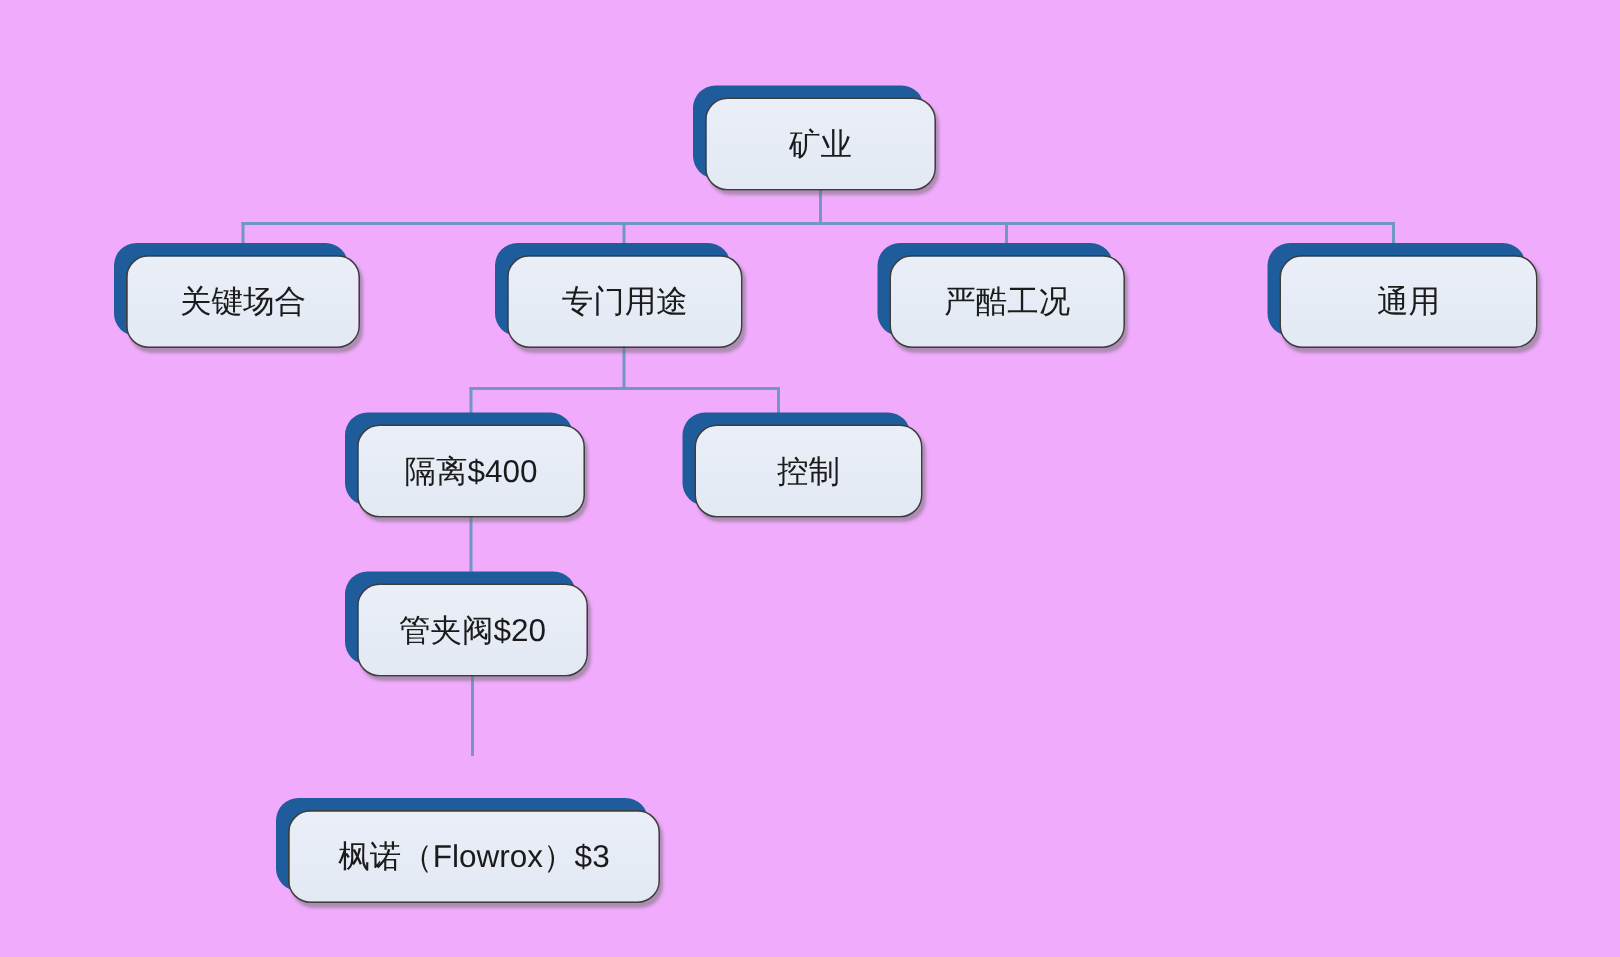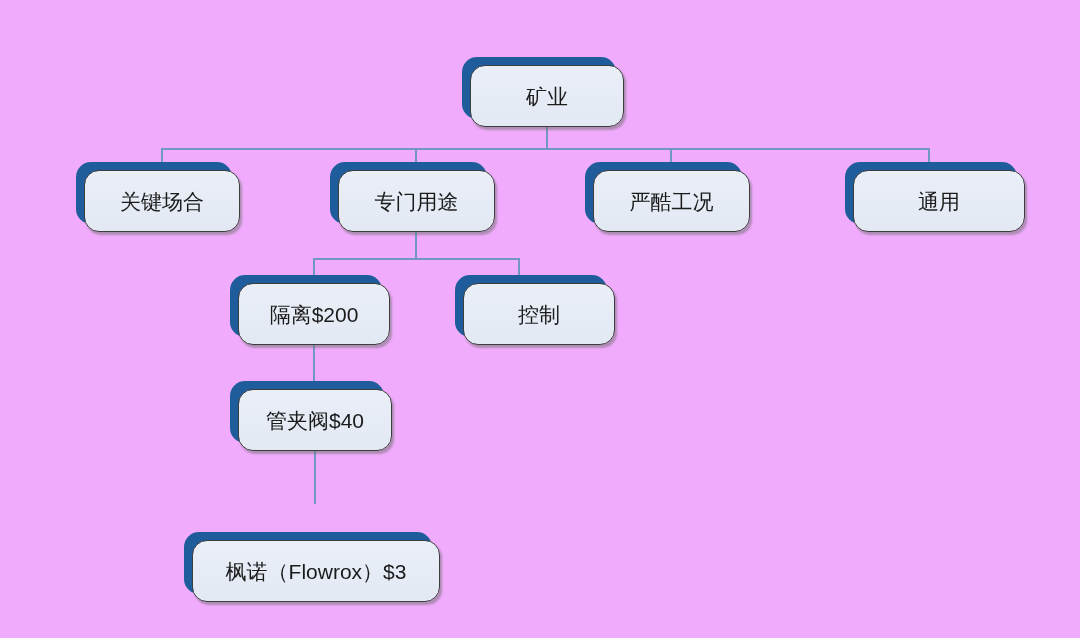--- a/index.html
+++ b/index.html
@@ -124,35 +124,35 @@
   <div class="node n-general">
     <div class="back"></div>
     <div class="front">
       <span class="label">通用</span>
     </div>
   </div>
 
   <div class="node n-isolation">
     <div class="back"></div>
     <div class="front">
-      <span class="label">隔离$200</span>
+      <span class="label">隔离$400</span>
     </div>
   </div>
 
   <div class="node n-control">
     <div class="back"></div>
     <div class="front">
       <span class="label">控制</span>
     </div>
   </div>
 
   <div class="node n-pinch">
     <div class="back"></div>
     <div class="front">
-      <span class="label">管夹阀$40</span>
+      <span class="label">管夹阀$20</span>
     </div>
   </div>
 
   <div class="node n-flowrox">
     <div class="back"></div>
     <div class="front">
       <span class="label">枫诺（Flowrox）$3</span>
     </div>
   </div>
 

